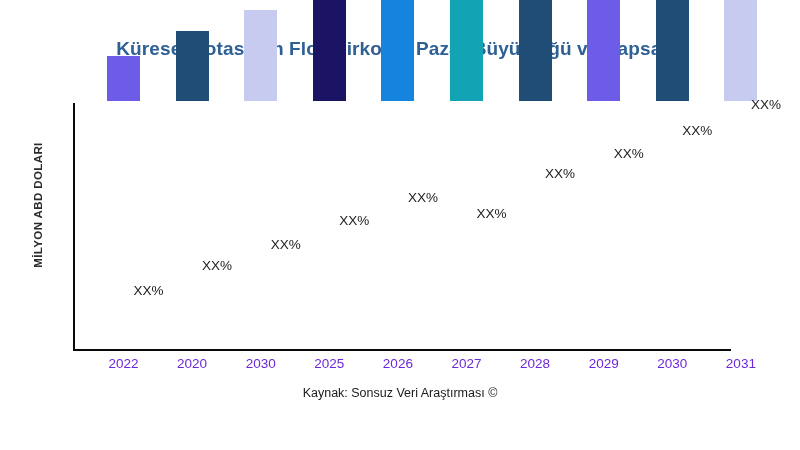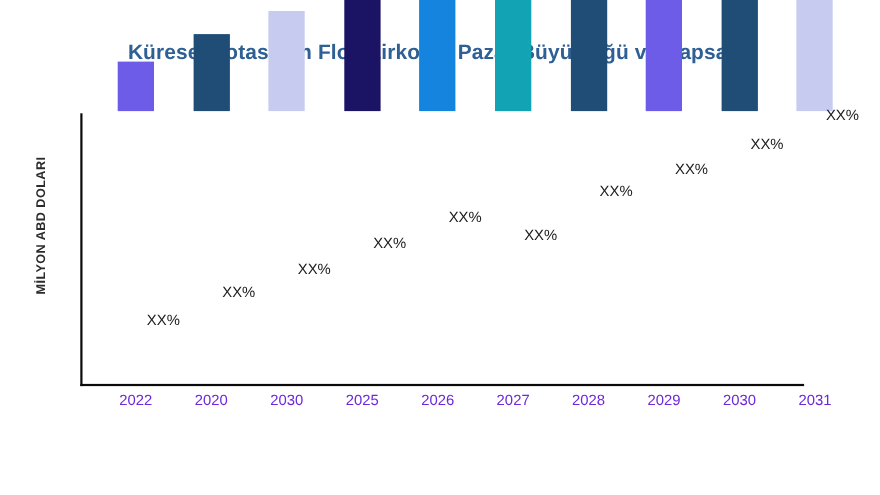--- a/index.html
+++ b/index.html
@@ -74,13 +74,14 @@
       <div class="x-tick" style="left: 563.7px; text-align: center;">2029</div>
       <div class="bar-col" style="left: 655.8px; width: 33px; height: 205px; background: rgb(31, 77, 118);"></div>
       <div class="bar-label" style="left: 632.3px; top: 123px;">XX%</div>
       <div class="x-tick" style="left: 632.3px;">2030</div>
       <div class="bar-col" style="left: 724.4px; width: 33px; height: 231px; background: rgb(199, 203, 239);"></div>
       <div class="bar-label" style="left: 700.9px; top: 97px;">XX%</div>
       <div class="x-tick" style="left: 700.9px;">2031</div>
     </div>
 
 
+  <div id="source-note">Kaynak: Sonsuz Veri Araştırması ©</div>
 </div>
 
 </body></html>

